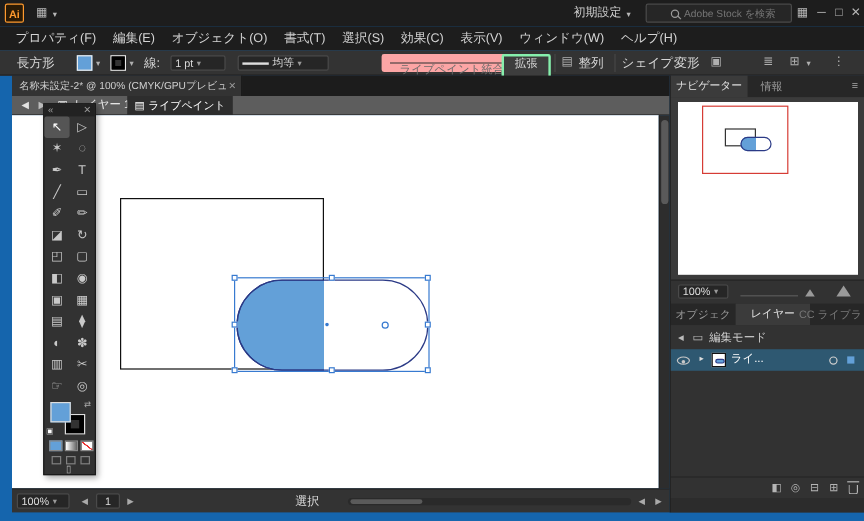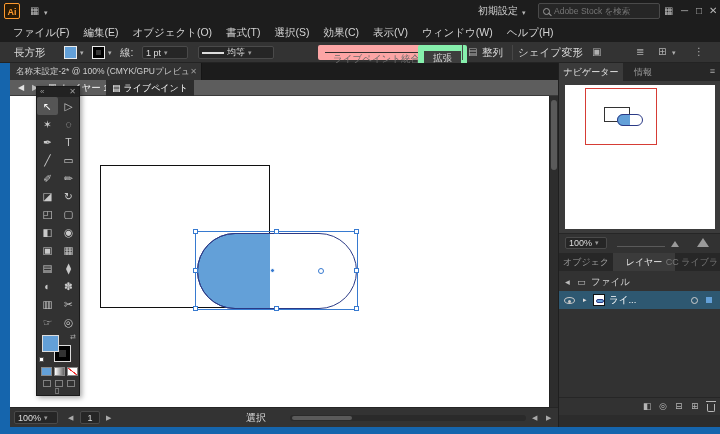--- a/index.html
+++ b/index.html
@@ -4,35 +4,35 @@
 <style>
   html,body{margin:0;padding:0;background:#1565ad;}
   *{box-sizing:border-box;font-family:"Liberation Sans","DejaVu Sans",sans-serif;}
   .screen{position:relative;width:720px;height:434px;background:#1565ad;overflow:hidden;}
   .abs{position:absolute;}
   
   .titlebar{position:absolute;left:0;top:0;width:720px;height:22px;background:#1d1d1d;color:#cfcfcf;}
   .ai-logo{position:absolute;left:4px;top:3px;width:16px;height:16px;background:#2a1a05;color:#ff9a2e;
            font-size:9px;font-weight:bold;text-align:center;line-height:16px;border:1px solid #ff9a2e;border-radius:2px;}
   .tb-ic{position:absolute;top:4px;font-size:10px;color:#b8b8b8;line-height:14px;}
-  .search-box{position:absolute;left:538px;top:3px;width:122px;height:16px;background:#262626;border:1px solid #4a4a4a;border-radius:2px;display:flex;align-items:center;padding:0 4px;gap:4px;}
+  .search-box{position:absolute;left:538px;top:3px;width:122px;height:16px;background:#262626;border:1px solid #4a4a4a;border-radius:2px;display:flex;align-items:center;padding:0 20px;gap:4px;}
   .search-input{flex:1;background:transparent;border:none;outline:none;color:#9a9a9a;font-size:8.5px;padding:0;}
   .mag{width:7px;height:7px;border:1px solid #9a9a9a;border-radius:50%;position:relative;flex:0 0 auto;}
   .mag::after{content:"";position:absolute;width:4px;height:1px;background:#9a9a9a;transform:rotate(45deg);right:-3px;bottom:-1px;}
   .menubar{position:absolute;left:0;top:22px;width:720px;height:20px;background:#1d1d1d;display:flex;align-items:center;padding-left:6px;}
   .menu-item{color:#d4d4d4;font-size:10.5px;padding:0 7px;line-height:20px;}
   
   .controlbar{position:absolute;left:0;top:42px;width:720px;height:21px;background:#333;border-bottom:1px solid #232323;color:#d6d6d6;font-size:10.5px;}
   .cb-label{position:absolute;top:4px;color:#d6d6d6;}
   .caret{font-size:7px;color:#9a9a9a;}
   .field{position:absolute;background:#262626;border:1px solid #4a4a4a;border-radius:2px;color:#ddd;font-size:9px;display:flex;align-items:center;padding:0 3px;gap:3px;}
   .sw-fill{position:absolute;left:64px;top:4px;width:13px;height:13px;border:1px solid #ececec;}
   .sw-stroke{position:absolute;left:92px;top:4px;width:13px;height:13px;border:1px solid #ececec;}
   .sw-stroke>div{width:100%;height:100%;border:3px solid #000;}
-  .btn{position:absolute;top:3px;height:26px;border:6px solid #86efac;border-radius:2px;background:#3d3d3d;color:#ddd;font-size:9.5px;line-height:13px;padding:0 9px;}
+  .btn{position:absolute;top:3px;height:26px;border:2px solid #86efac;border-radius:2px;background:#3d3d3d;color:#ddd;font-size:9.5px;line-height:13px;padding:0 9px;}
   .btn-disabled{position:absolute;top:3px;height:15px;border:7px solid #fca5a5;border-radius:2px;background:#2f2f2f;color:#6b6b6b;font-size:9.5px;line-height:13px;padding:0 8px;}
   .vsep{position:absolute;top:3px;width:1px;height:15px;background:#474747;}
   .cb-ic{position:absolute;top:4px;font-size:10px;color:#b0b0b0;}
   
   .doc-tabbar{position:absolute;left:10px;top:63px;width:548px;height:17px;background:#1c1c1c;}
   .doc-tab{position:absolute;left:0;top:0;width:192px;height:17px;background:#333;color:#cfcfcf;font-size:8.5px;line-height:17px;padding-left:6px;border-right:1px solid #161616;}
   .doc-tab .close{position:absolute;right:4px;top:0;color:#9a9a9a;font-size:8px;}
   
   .isobar{position:absolute;left:10px;top:80px;width:548px;height:16px;background:#5d5d5d;border-bottom:1px solid #3a3a3a;color:#eee;font-size:9.5px;}
   .iso-chip{position:absolute;left:96px;top:0;height:16px;background:#2d2d2d;color:#fff;display:flex;align-items:center;gap:3px;padding:0 6px;font-size:9px;}
@@ -60,21 +60,21 @@
   .tool-cell.selected{background:#555;color:#fff;border-radius:2px;}
   .tb-fill{position:absolute;left:5px;top:248px;width:17px;height:17px;background:#63a0d8;border:1px solid #ddd;z-index:2;}
   .tb-stroke{position:absolute;left:17px;top:258px;width:17px;height:17px;border:1px solid #ddd;z-index:1;}
   .tb-stroke>div{width:100%;height:100%;border:4px solid #000;}
   .mini-btn{position:absolute;top:280px;width:11px;height:9px;border:1px solid #888;}
   .draw-mode{position:absolute;top:293px;width:8px;height:7px;border:1px solid #808080;}
   
   .rightcol{position:absolute;left:558px;top:63px;width:162px;height:364px;background:#323232;border-left:1px solid #1f1f1f;color:#ccc;}
   .ptab-row{position:absolute;left:0;width:162px;height:18px;background:#272727;}
   .ptab{position:absolute;top:0;height:18px;font-size:9px;line-height:18px;text-align:center;color:#9a9a9a;}
-  .ptab.active{background:#3b3b3b;color:#e3e3e3;}
+  .ptab.active{background:#3b3b3b;color:#e3e3e3;font-family:Liberation Mono, monospace;}
   .nav-content{position:absolute;left:0;top:18px;width:162px;height:152px;background:#3b3b3b;}
   .nav-proxy{position:absolute;left:6px;top:4px;width:150px;height:144px;background:#fff;}
   .nav-view{position:absolute;left:20px;top:3px;width:72px;height:57px;border:1.5px solid #d63c35;}
   .mini-rect{position:absolute;left:18px;top:18px;width:26px;height:15px;border:1px solid #333;}
   .mini-pillwrap{position:absolute;left:31px;top:25px;width:26px;height:12px;}
   .mini-pill-outline{position:absolute;left:0;top:0;width:26px;height:12px;border-radius:6px;border:1px solid #2b3a86;}
   .mini-pill-fill{position:absolute;left:0;top:0;width:13px;height:12px;overflow:hidden;}
   .mini-pill-fill>div{width:26px;height:12px;border-radius:6px;background:#63a0d8;}
   .nav-zoomrow{position:absolute;left:0;top:170px;width:162px;height:18px;background:#323232;border-top:1px solid #262626;}
   .mtn-s{position:absolute;left:112px;top:7px;width:0;height:0;border-left:4px solid transparent;border-right:4px solid transparent;border-bottom:6px solid #9a9a9a;}
@@ -110,21 +110,21 @@
       <span class="mag"></span>
       <input class="search-input" placeholder="Adobe Stock を検索" style="">
     </div>
     <span class="tb-ic" style="left:664px;">▦</span>
     <span class="tb-ic" style="left:681px;">─</span>
     <span class="tb-ic" style="left:696px;">□</span>
     <span class="tb-ic" style="left:709px;">✕</span>
   </div>
 
   <div class="menubar">
-      <span class="menu-item">ファイル(F)</span>
+      <span class="menu-item">プロパティ(F)</span>
       <span class="menu-item">編集(E)</span>
       <span class="menu-item">オブジェクト(O)</span>
       <span class="menu-item">書式(T)</span>
       <span class="menu-item">選択(S)</span>
       <span class="menu-item">効果(C)</span>
       <span class="menu-item">表示(V)</span>
       <span class="menu-item">ウィンドウ(W)</span>
       <span class="menu-item">ヘルプ(H)</span>
     </div>
 
@@ -304,21 +304,21 @@
     <div class="ptab-row" style="top:190px;">
       <div class="ptab" style="left:0;width:54px;">オブジェクト</div>
       <div class="ptab active" style="left:54px;width:62px;">レイヤー</div>
       <div class="ptab" style="left:104px;width:58px;color:#777;">CC ライブラリ</div>
     </div>
 
     <div class="layers-area">
       <div class="layer-row" style="top:2px;">
         <span class="abs" style="left:6px;color:#bbb;">◂</span>
         <span class="abs" style="left:18px;color:#bbb;">▭</span>
-        <span class="abs" style="left:32px;color:#ccc;">ファイル</span>
+        <span class="abs" style="left:32px;color:#ccc;">編集モード</span>
       </div>
       <div class="layer-row selected" style="top:20px;text-align:center;">
         <span class="eye"></span>
         <span class="abs" style="left:24px;font-size:7px;color:#ddd;">▸</span>
         <span class="layer-thumb">
             <div></div>
           </span>
         <span class="abs" style="left:50px;">ライ...</span>
         <span class="target-ring"></span>
         <span class="sel-sq"></span>

